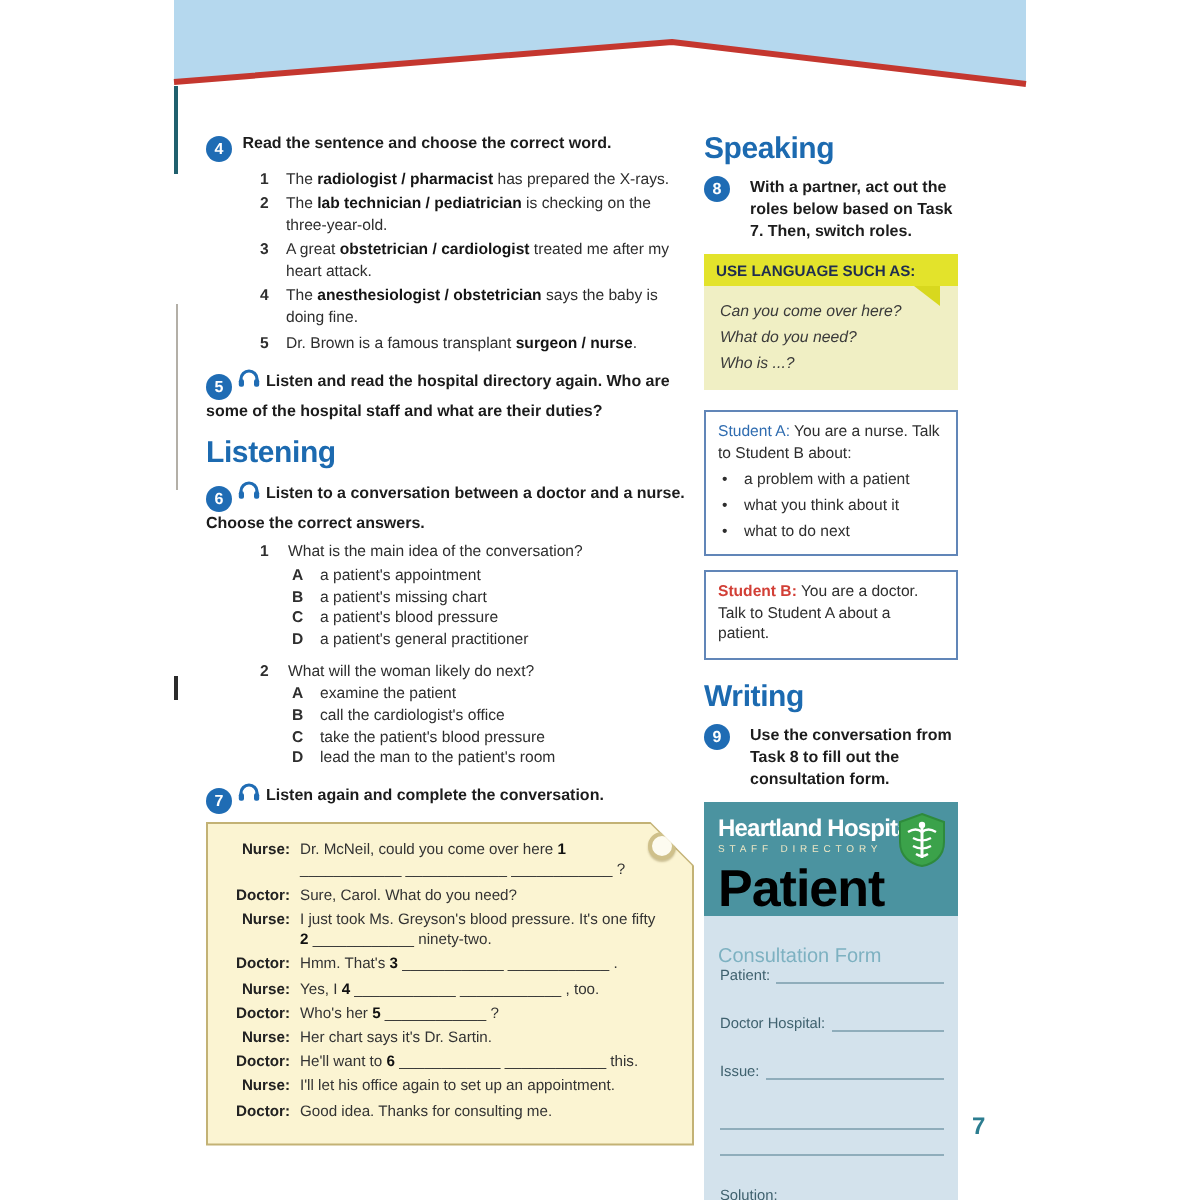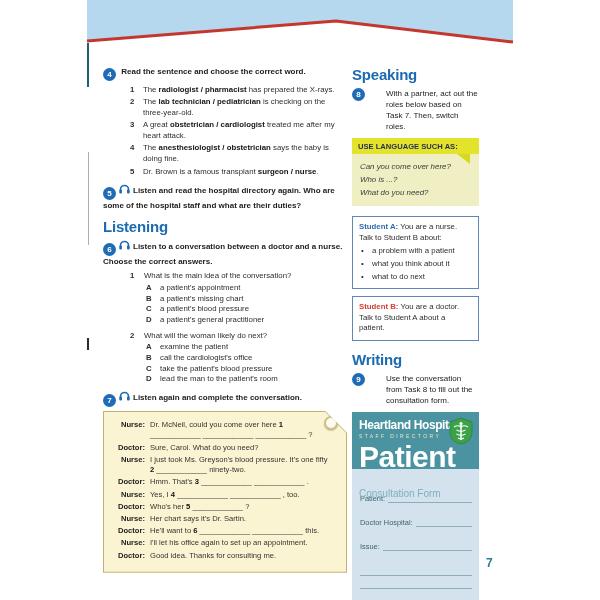--- a/index.html
+++ b/index.html
@@ -36,40 +36,40 @@
               padding:8px 14px 9px 8px;}
   .hole{position:absolute;top:5px;right:9px;width:10px;height:10px;border-radius:50%;
         background:#fdfbf0;border:2px solid #cfc08a;box-shadow:0 1px 1px rgba(120,100,40,.35);}
   .dline{display:flex;font-size:7.6px;line-height:10.6px;margin-bottom:1.6px;justify-content:flex-end;}
   .dspeaker{width:33px;flex:0 0 33px;text-align:right;font-weight:bold;color:#222;margin-right:5px;}
   .dtext{flex:1;color:#333;}
   .dtext b{color:#111;}
   
   .rtask{display:flex;font-size:8px;line-height:11px;margin:0 0 6px;}
   .rtask .badge{margin-top:0;}
-  .rtask-text{flex:1;margin-left:18px;font-weight:normal;color:#1c1c1c;}
+  .rtask-text{flex:1;margin-left:7px;font-weight:bold;color:#1c1c1c;}
   .langbox{margin:3px 0 10px;}
   .langbox-head{background:#e3e32b;color:#1f2d50;font-weight:bold;font-size:7.6px;
                 padding:4px 6px 3px;}
   .langbox-body{position:relative;background:#f0efc4;padding:6px 8px 7px;}
   .langtail{position:absolute;top:0;right:9px;width:0;height:0;
             border-top:10px solid #d8d81e;border-left:13px solid transparent;}
   .phrase{font-size:7.9px;font-style:italic;line-height:13px;color:#3a3a3a;}
   .studentbox{border:1px solid #6186b8;background:#fff;padding:5px 6px 6px;margin-bottom:7px;
               font-size:7.8px;line-height:10.5px;}
-  .sa-label{font-weight:bold;color:#2f6cb0;}
+  .sa-label{font-weight:normal;color:#2f6cb0;}
   .sb-label{font-weight:bold;color:#d23f36;}
   .bullet{display:flex;margin-top:2.5px;}
   .bullet::before{content:"\2022";width:11px;flex:0 0 11px;padding-left:2px;}
   
   .card{position:relative;width:127px;height:246px;background:#d3e2ec;margin-top:2px;}
   .card-head{position:relative;background:#4b93a0;padding:6px 7px 7px;height:44px;}
   .brand{font-size:12px;font-weight:bold;color:#fff;letter-spacing:-0.4px;white-space:nowrap;}
   .brand-sub{font-size:5px;color:#ece6c4;letter-spacing:2.4px;margin-top:1px;}
-  .card-title{font-size:30px;font-weight:bold;color:#ffffff;line-height:1;letter-spacing:-0.5px;margin-top:3px;}
+  .card-title{font-size:26px;font-weight:bold;color:#000000;line-height:1;letter-spacing:-0.5px;margin-top:3px;}
   .card-subtitle{font-size:10px;color:#7db1c1;margin-top:16px;}
   .shield{position:absolute;top:5px;right:5px;}
   .card-body{padding:10px 7px 0 8px;}
   .frow{display:flex;align-items:flex-start;margin-bottom:12px;margin-top:15px;}
   .flabel{font-size:7.4px;color:#3f616e;white-space:nowrap;margin-right:3px;}
   .fline{flex:1;border-bottom:1px solid #8fadbb;height:8px;}
   .fxline{border-bottom:1px solid #8fadbb;height:12px;margin-bottom:0;}
   .fgroup{margin-bottom:9px;}
   #pagenum{position:absolute;left:486px;top:556px;font-size:12px;font-weight:bold;color:#2c7d90;}
 </style>
@@ -247,22 +247,22 @@
       <span class="badge">8</span>
       <span class="rtask-text">With a partner, act out the roles below based on Task 7. Then, switch roles.</span>
     </div>
 
     <div class="langbox">
       <div class="langbox-head">USE LANGUAGE SUCH AS:</div>
       <div class="langbox-body">
         <div class="langtail"></div>
         <div id="phrases">
             <div class="phrase">Can you come over here?</div>
+            <div class="phrase">What do you need?</div>
             <div class="phrase">Who is ...?</div>
-            <div class="phrase">What do you need?</div>
           </div>
       </div>
     </div>
 
     <div class="studentbox">
       <span class="sa-label">Student A:</span><span> You are a nurse. Talk to Student B about:</span>
       <div id="sa-bullets">
           <div class="bullet">a problem with a patient</div>
           <div class="bullet">what you think about it</div>
           <div class="bullet">what to do next</div>

